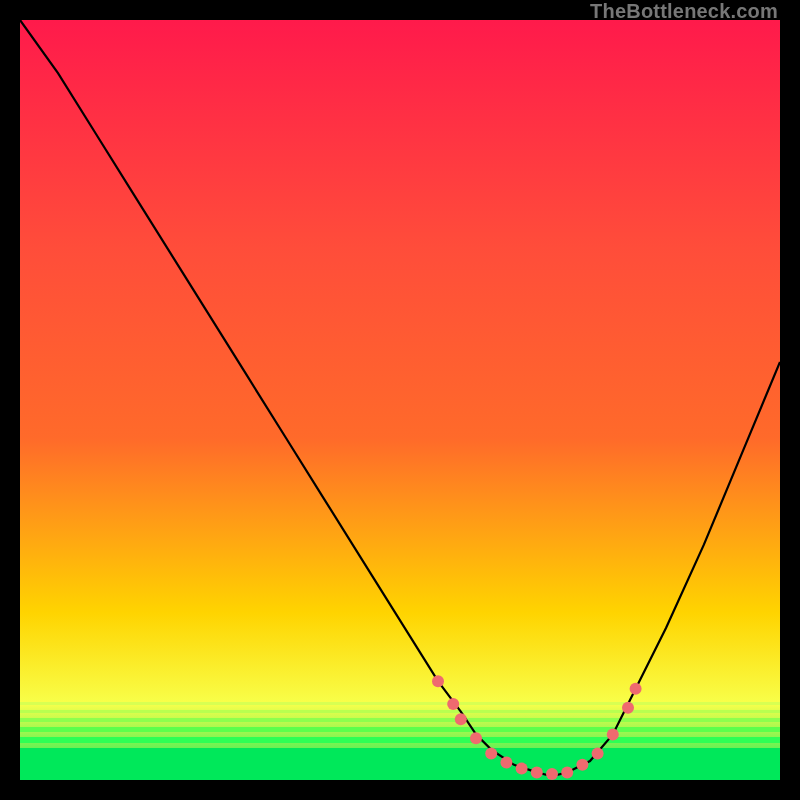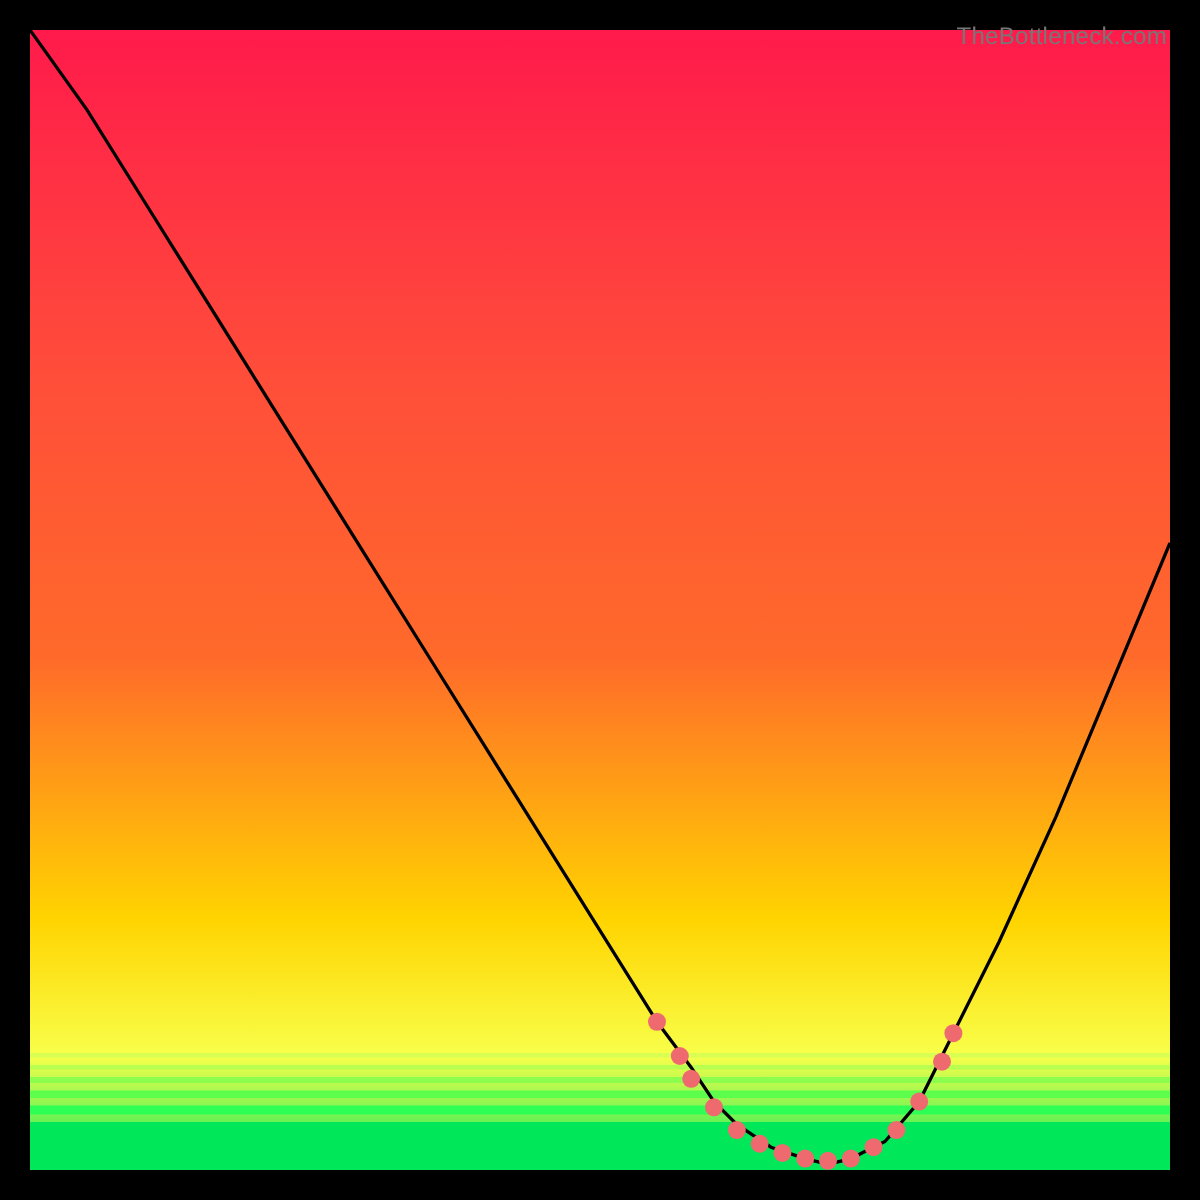--- a/index.html
+++ b/index.html
@@ -21,25 +21,25 @@
   }
   .plot-area {
     position: absolute;
     left: 0;
     top: 0;
     width: 760px;
     height: 760px;
   }
   .watermark {
     position: absolute;
-    top: 16px;
+    top: 0;
     right: 22px;
     color: #777777;
-    font-size: 16px;
-    font-weight: 400;
+    font-size: 20px;
+    font-weight: 700;
     letter-spacing: 0.2px;
   }
 </style>
 </head>
 <body>
 
 <div class="frame">
   <svg class="plot-area" viewBox="0 0 760 760" preserveAspectRatio="none">
     <defs>
       <linearGradient id="bg-grad" x1="0" y1="0" x2="0" y2="1">

